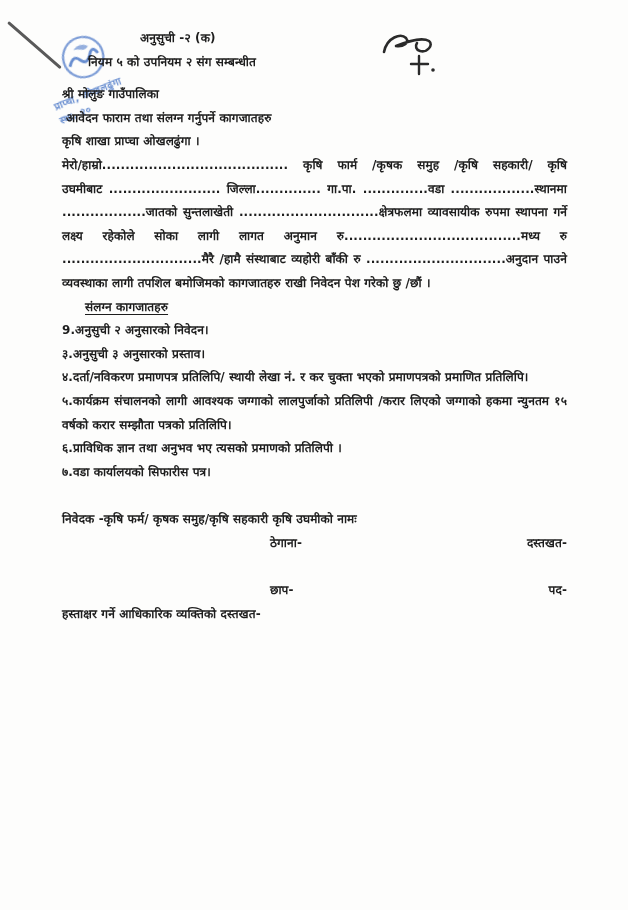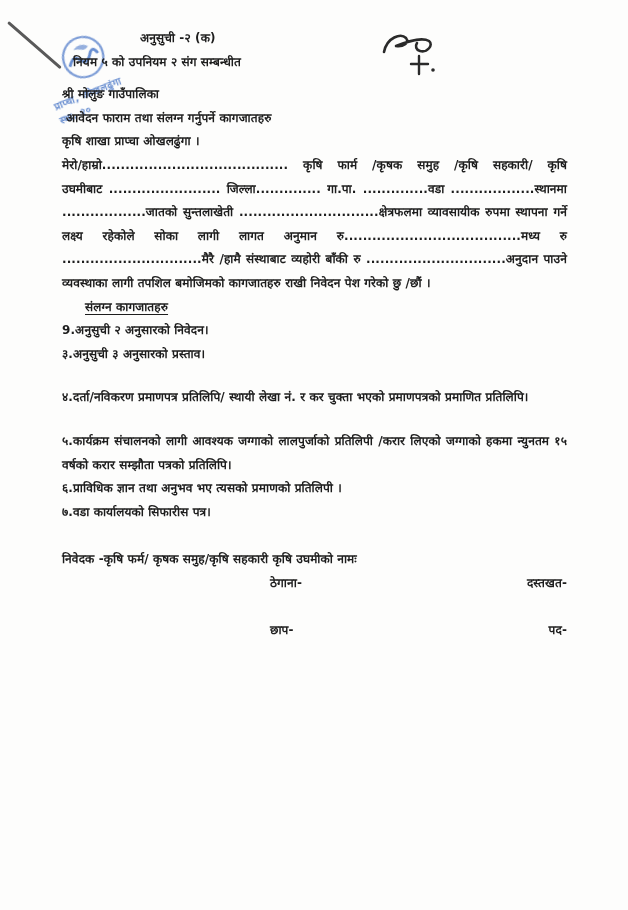--- a/index.html
+++ b/index.html
@@ -38,25 +38,25 @@
   
   .signature{position:absolute;left:378px;top:28px;width:72px;height:62px;}
   
   .content{
     position:absolute;left:62px;top:27px;width:505px;
     font-size:12px;font-weight:600;line-height:23.6px;
     letter-spacing:.1px;
   }
   .line{min-height:23.6px;}
   .annex{padding-left:78px;}
-  .rule{padding-left:11px;}
+  .rule{padding-left:26px;}
   .subtitle{padding-left:4px;}
   .addressee{margin-top:9px;}
   .just{text-align:justify;text-align-last:justify;}
-  .wrapjust{text-align:justify;margin-top:20px;}
+  .wrapjust{text-align:justify;}
   .heading-underline{text-decoration:underline;text-underline-offset:3px;margin-left:23px;}
   .two-col{position:relative;min-height:23.6px;text-align:right;}
   .two-col .col2{position:absolute;left:208px;top:0;}
   .gap-md{margin-top:24px;}
 </style>
 </head>
 <body>
 
 <div class="page">
 
@@ -108,15 +108,16 @@
     <div class="two-col">
       <span>दस्तखत-</span>
       <span class="col2">ठेगाना-</span>
     </div>
 
     <div class="two-col gap-md">
       <span>पद-</span>
       <span class="col2">छाप-</span>
     </div>
 
+    <div class="line">हस्ताक्षर गर्ने आधिकारिक व्यक्तिको दस्तखत-</div>
 
   </main>
 </div>
 
 </body></html>

